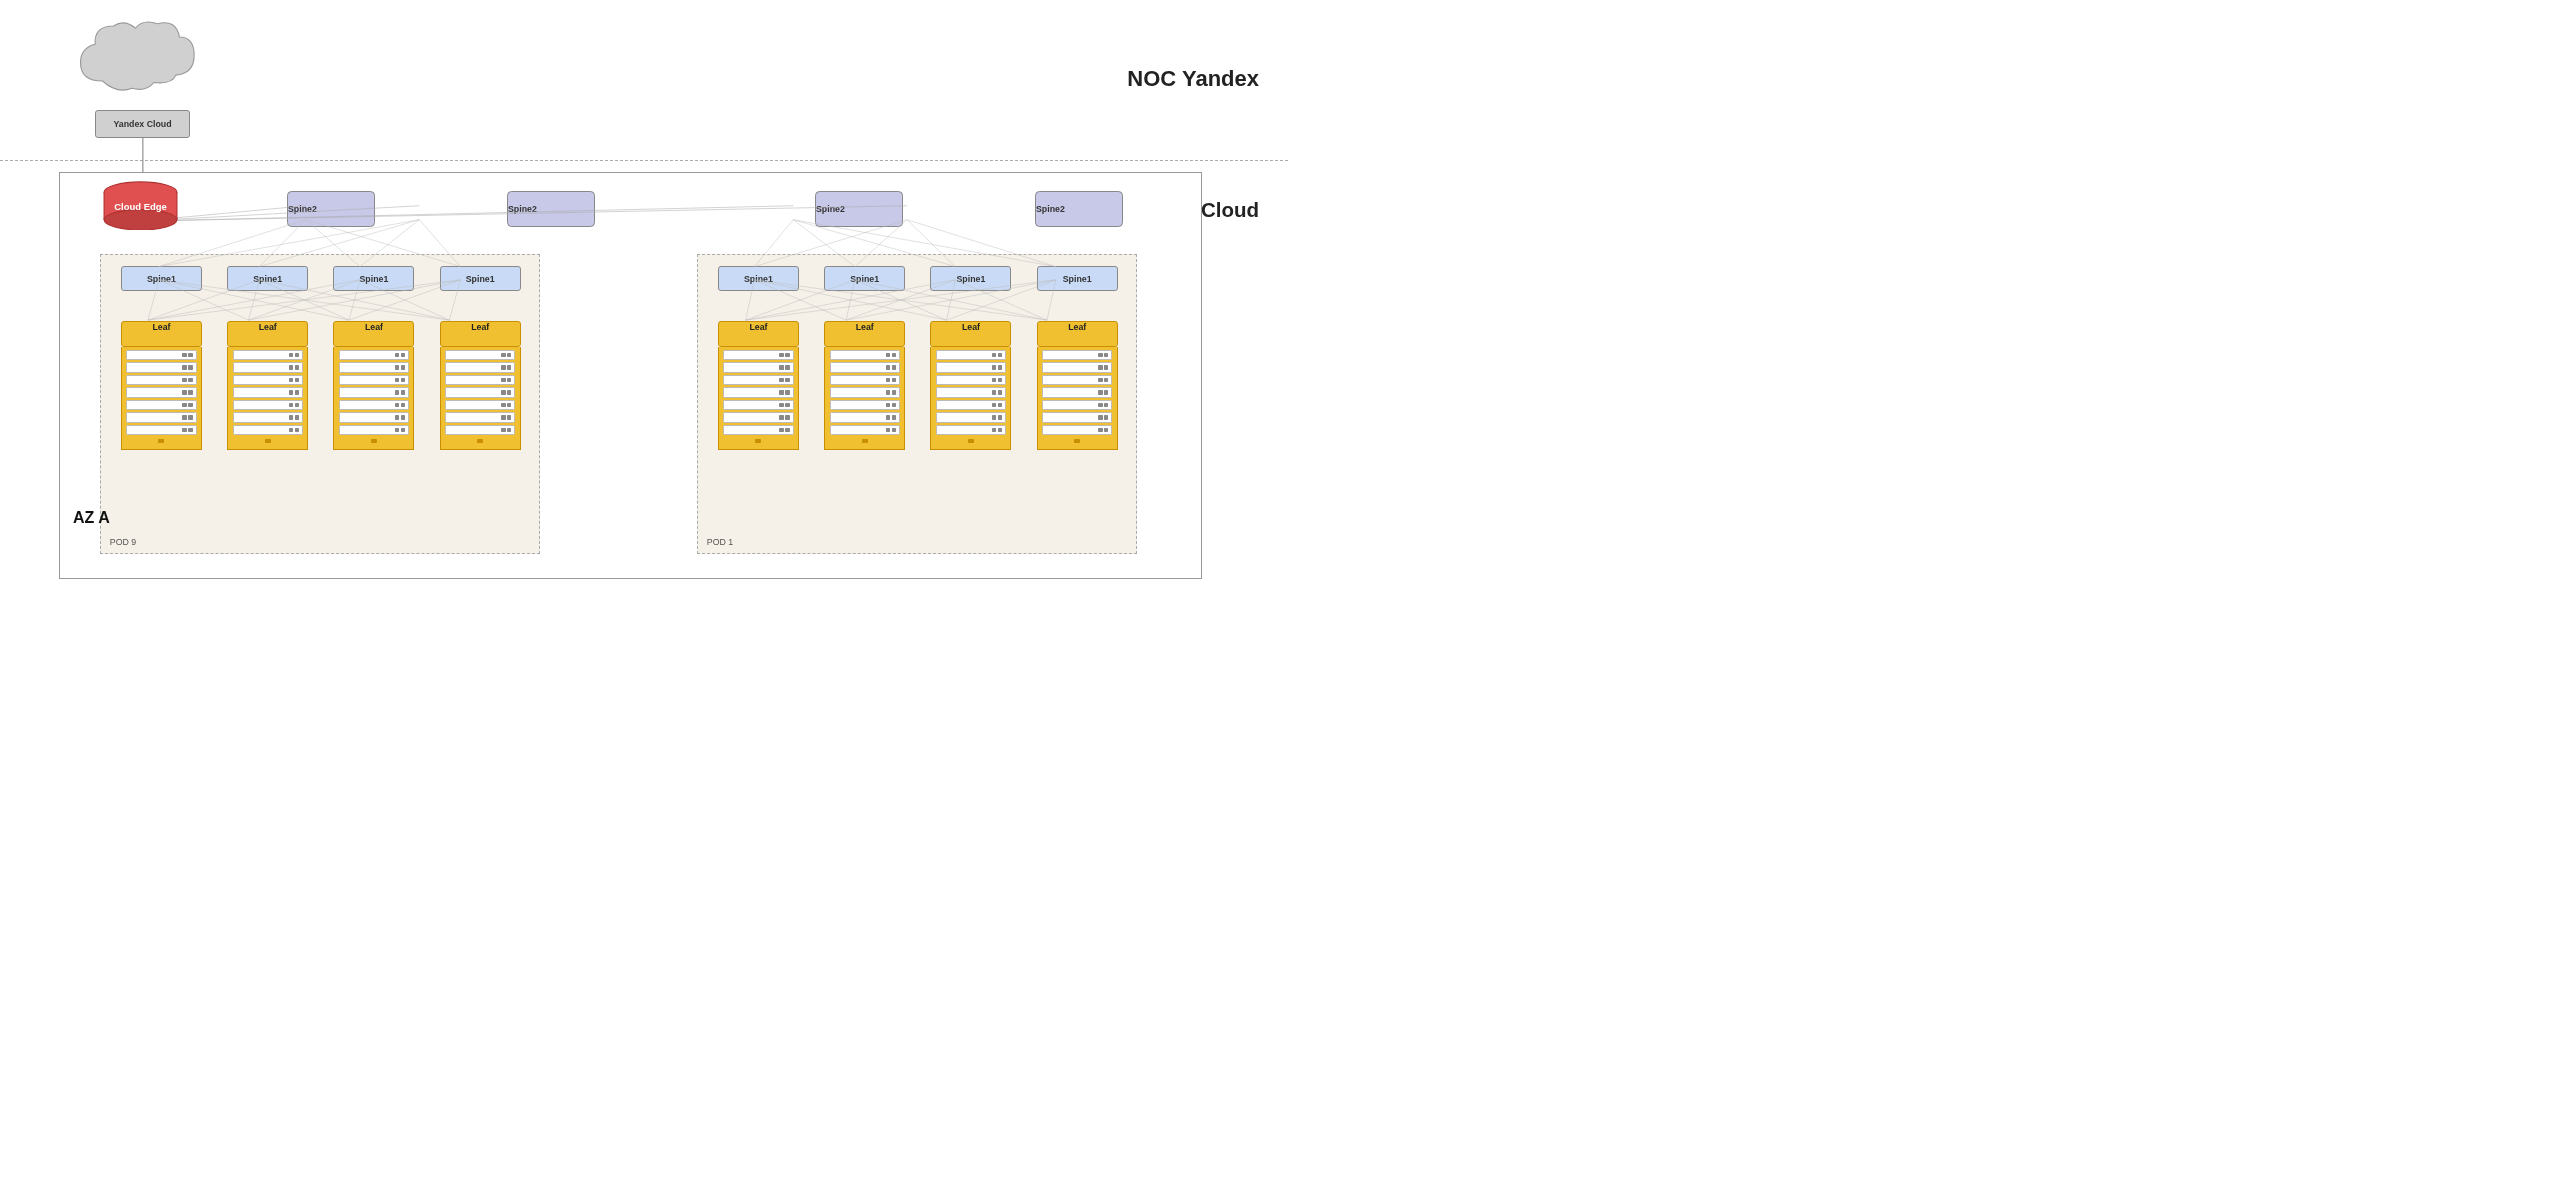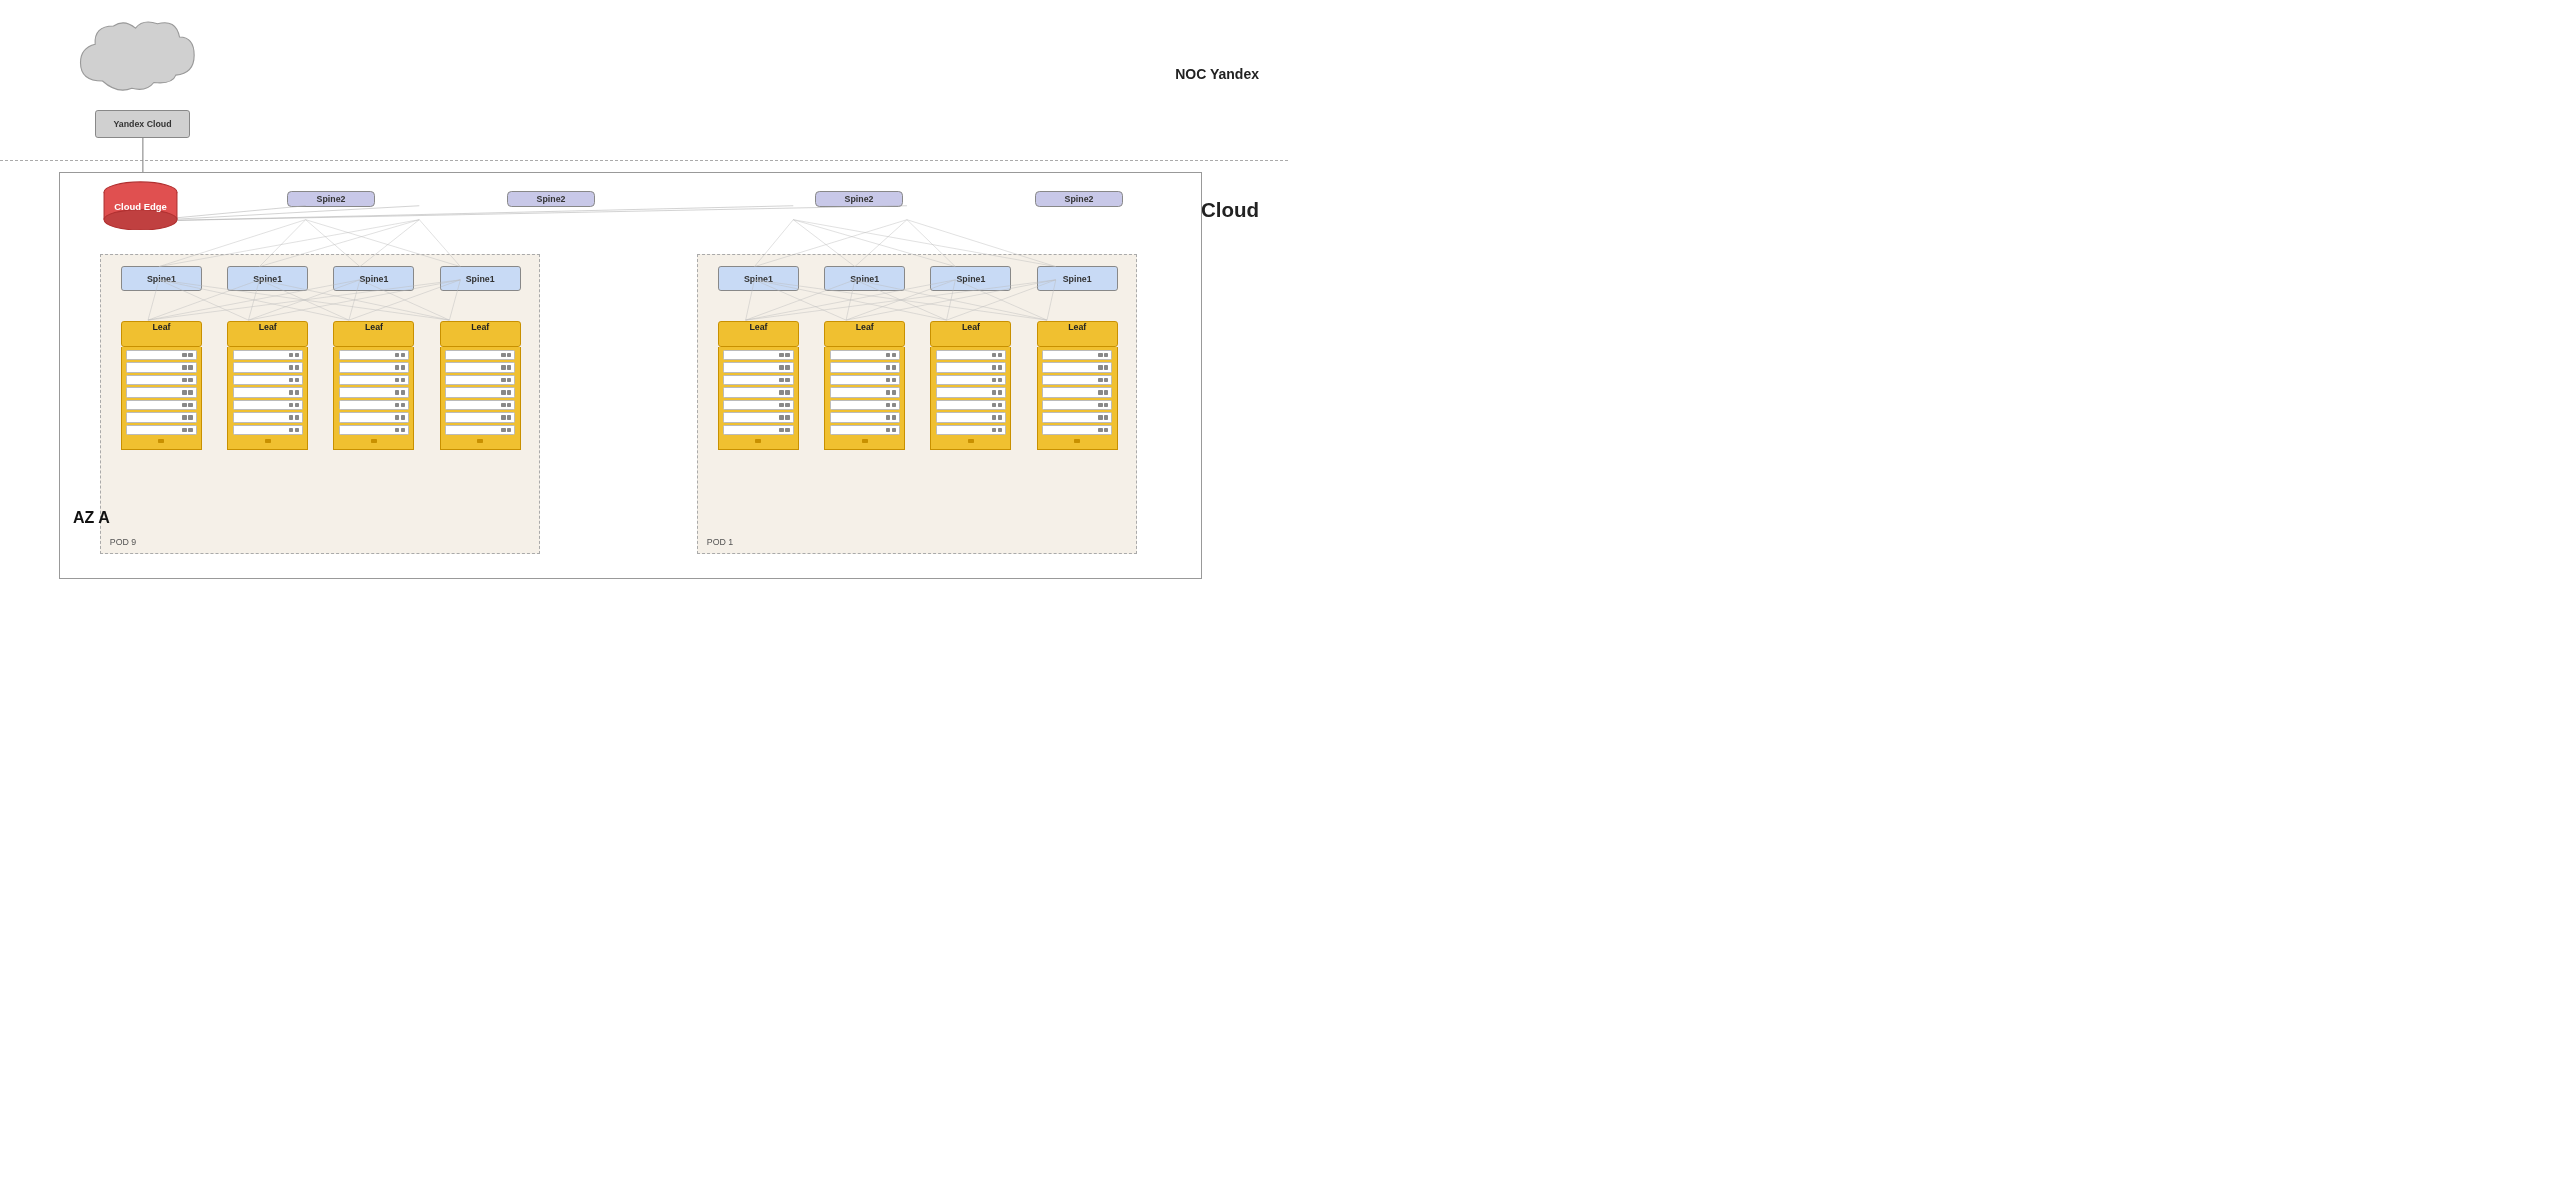--- a/index.html
+++ b/index.html
@@ -25,21 +25,21 @@
       left: 0;
       width: 100%;
       border-top: 1.5px dashed #aaa;
     }
 
     
     .noc-yandex-label {
       position: absolute;
       top: 66px;
       right: 29px;
-      font-size: 14px;
+      font-size: 22px;
       font-weight: bold;
       color: #222;
     }
 
     .noc-cloud-label {
       position: absolute;
       top: 198px;
       right: 29px;
       font-size: 20.5px;
       font-weight: bold;
@@ -105,27 +105,27 @@
       position: absolute;
       top: 509px;
       left: 73px;
       font-size: 16px;
       font-weight: 900;
       color: #111;
     }
 
     .spine2-box {
       width: 88px;
-      height: 16px;
+      height: 36px;
       background: #c8c8e8;
       border: 0.7px solid #888;
       border-radius: 4.4px;
       display: flex;
       align-items: center;
-      justify-content: center;
+      justify-content: flex-start;
       font-size: 8.8px;
       font-weight: bold;
       color: #333;
     }
 
     
     .pod-container {
       position: absolute;
       top: 81px;
       width: 440px;

